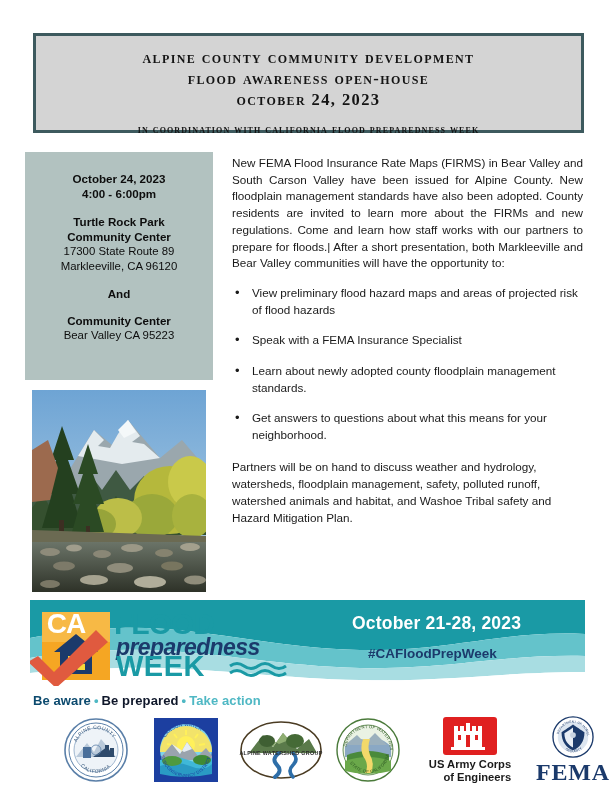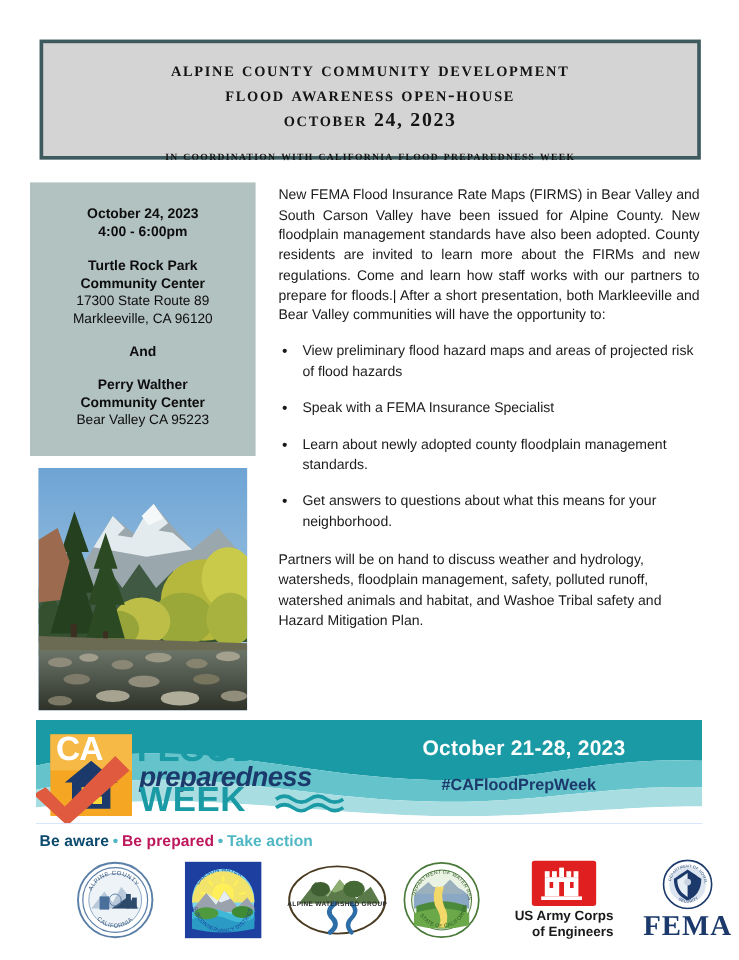--- a/index.html
+++ b/index.html
@@ -162,21 +162,21 @@
   .tagline {
     position: absolute;
     left: 33px;
     top: 693px;
     font-size: 13px;
     font-weight: bold;
     letter-spacing: 0.1px;
     white-space: nowrap;
   }
   .t-navy { color: #0c4a6e; }
-  .t-red  { color: #be185d; }
+  .t-red  { color: #0f172a; }
   .t-teal { color: #4fb8c4; }
   .t-dot  { color: #4fb8c4; padding: 0 3px; }
 
   
   .logos {
     position: absolute;
     left: 30px;
     top: 716px;
     width: 558px;
     height: 76px;
@@ -207,21 +207,20 @@
   <div class="b">October 24, 2023</div>
   <div class="b">4:00 - 6:00pm</div>
   <div class="info-gap"></div>
   <div class="b">Turtle Rock Park</div>
   <div class="b">Community Center</div>
   <div class="n">17300 State Route 89</div>
   <div class="n">Markleeville, CA 96120</div>
   <div class="info-gap"></div>
   <div class="b">And</div>
   <div class="info-gap-sm"></div>
-  <div class="b">Perry Walther</div>
   <div class="b">Community Center</div>
   <div class="n">Bear Valley CA 95223</div>
 </div>
 
 <div class="photo">
   <svg width="174" height="202" viewBox="0 0 174 202">
     <defs>
       <linearGradient id="sky" x1="0" y1="0" x2="0" y2="1">
         <stop offset="0%" stop-color="#6ea4d4"></stop>
         <stop offset="100%" stop-color="#b8d4e8"></stop>

